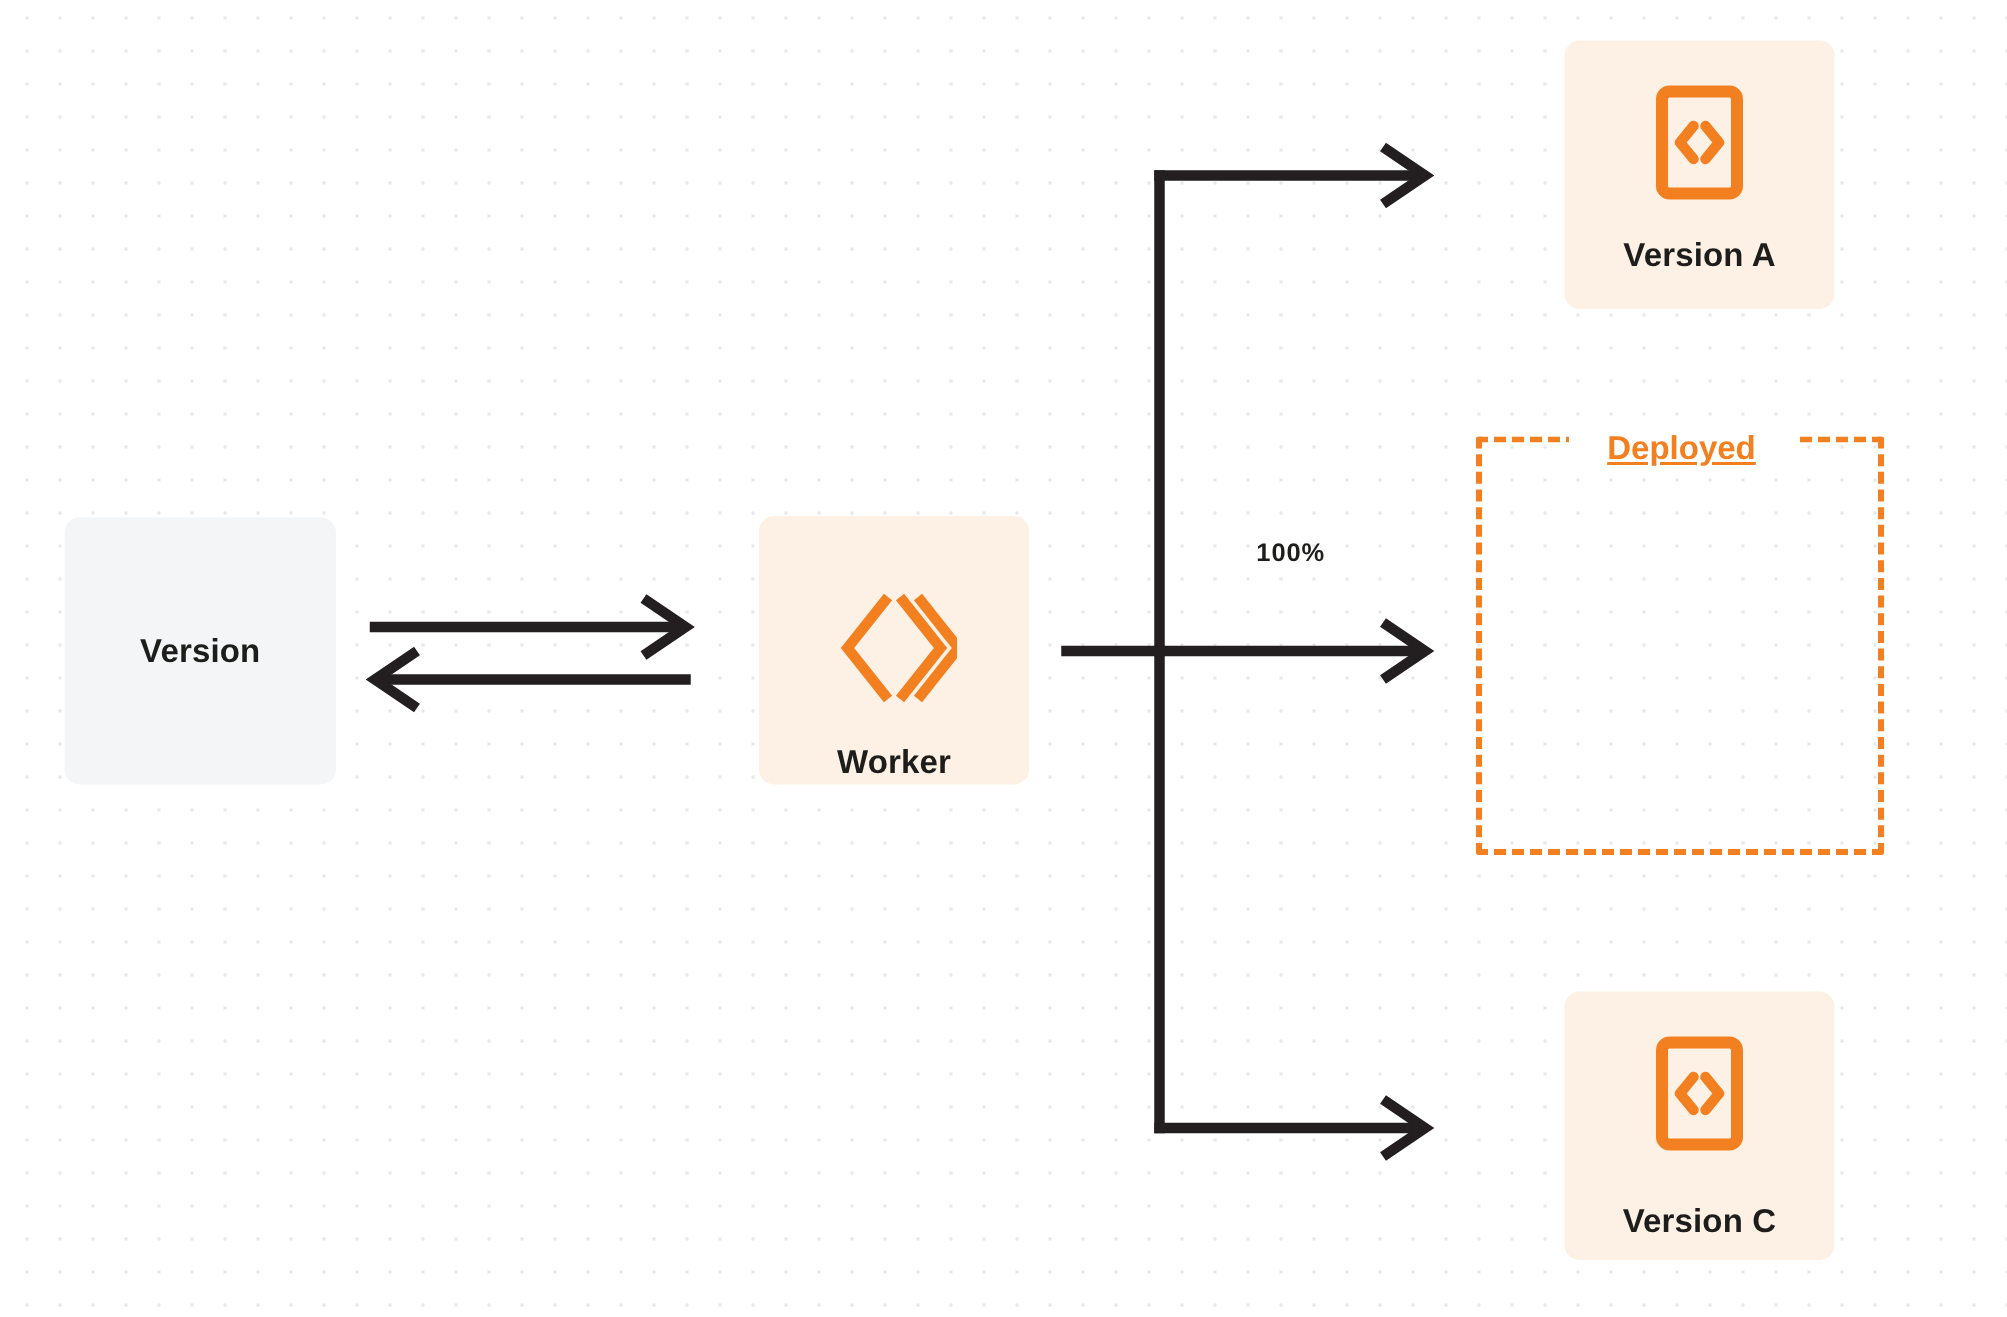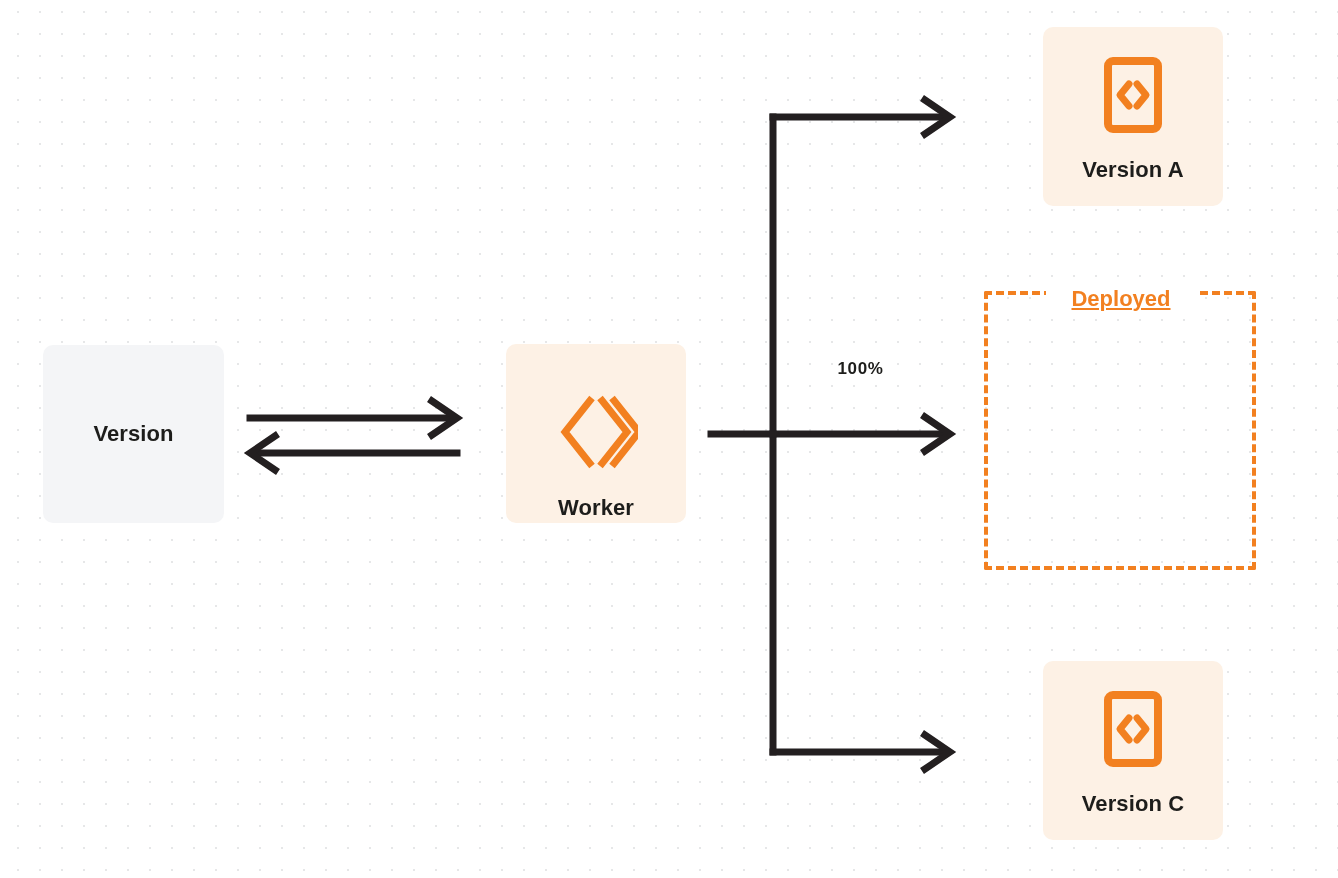--- a/index.html
+++ b/index.html
@@ -69,21 +69,21 @@
     width: 180px;
     height: 179px;
     background: #fdf1e5;
     left: 1031px;
     justify-content: flex-start;
     padding-top: 29px;
   }
   .version-node .node-label { margin-top: 24px; }
   #version-a-node { top: 27px; }
   #version-b-node { top: 344px; }
-  #version-c-node { top: 661px; }
+  #version-c-node { top: 661px; gap: 10px; }
 
   .icon-wrap {
     display: block;
     line-height: 0;
   }
 
   
   #deployed-group {
     position: absolute;
     left: 984px;

